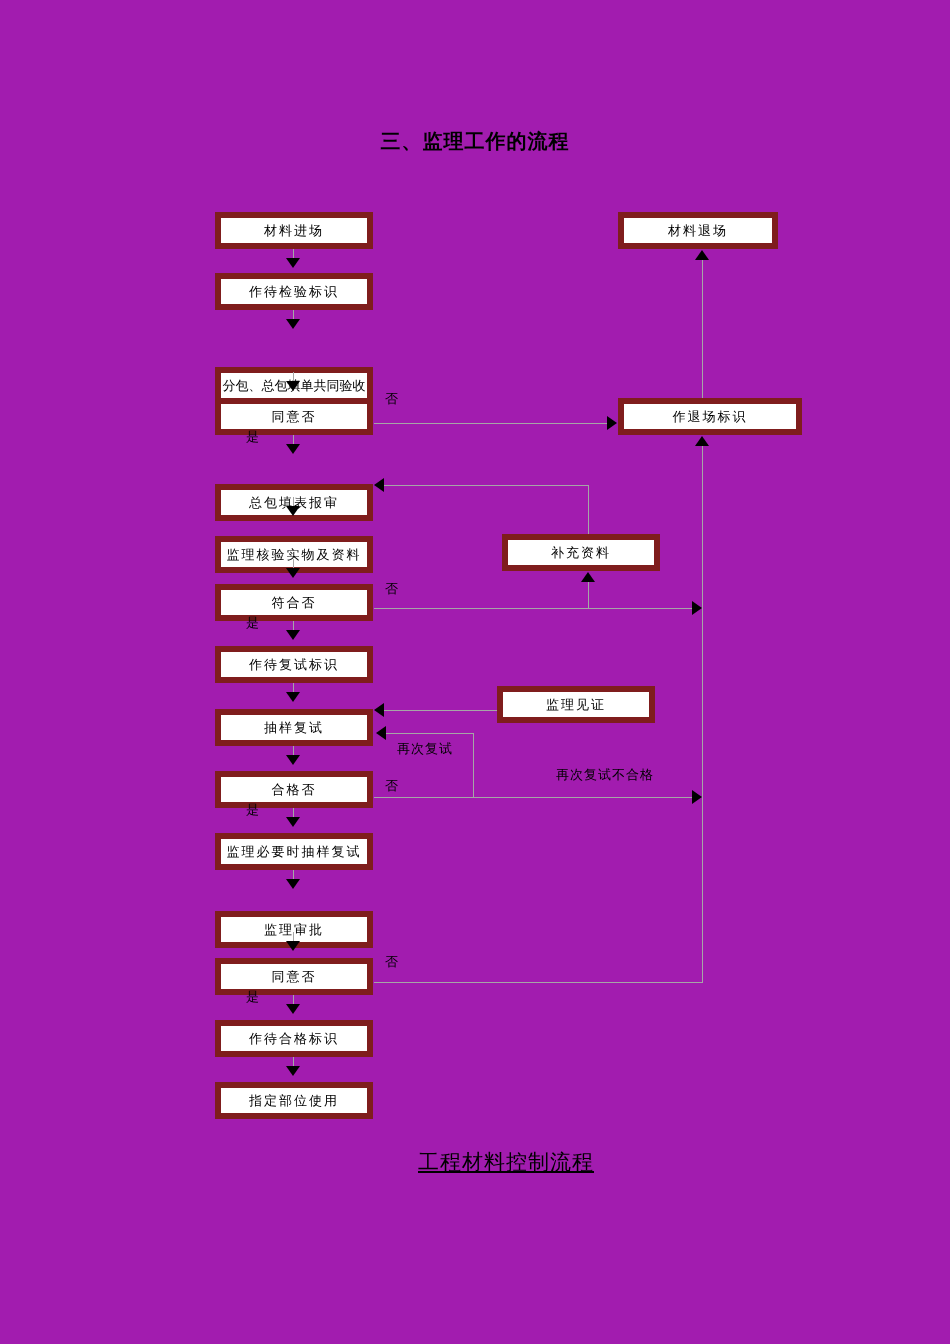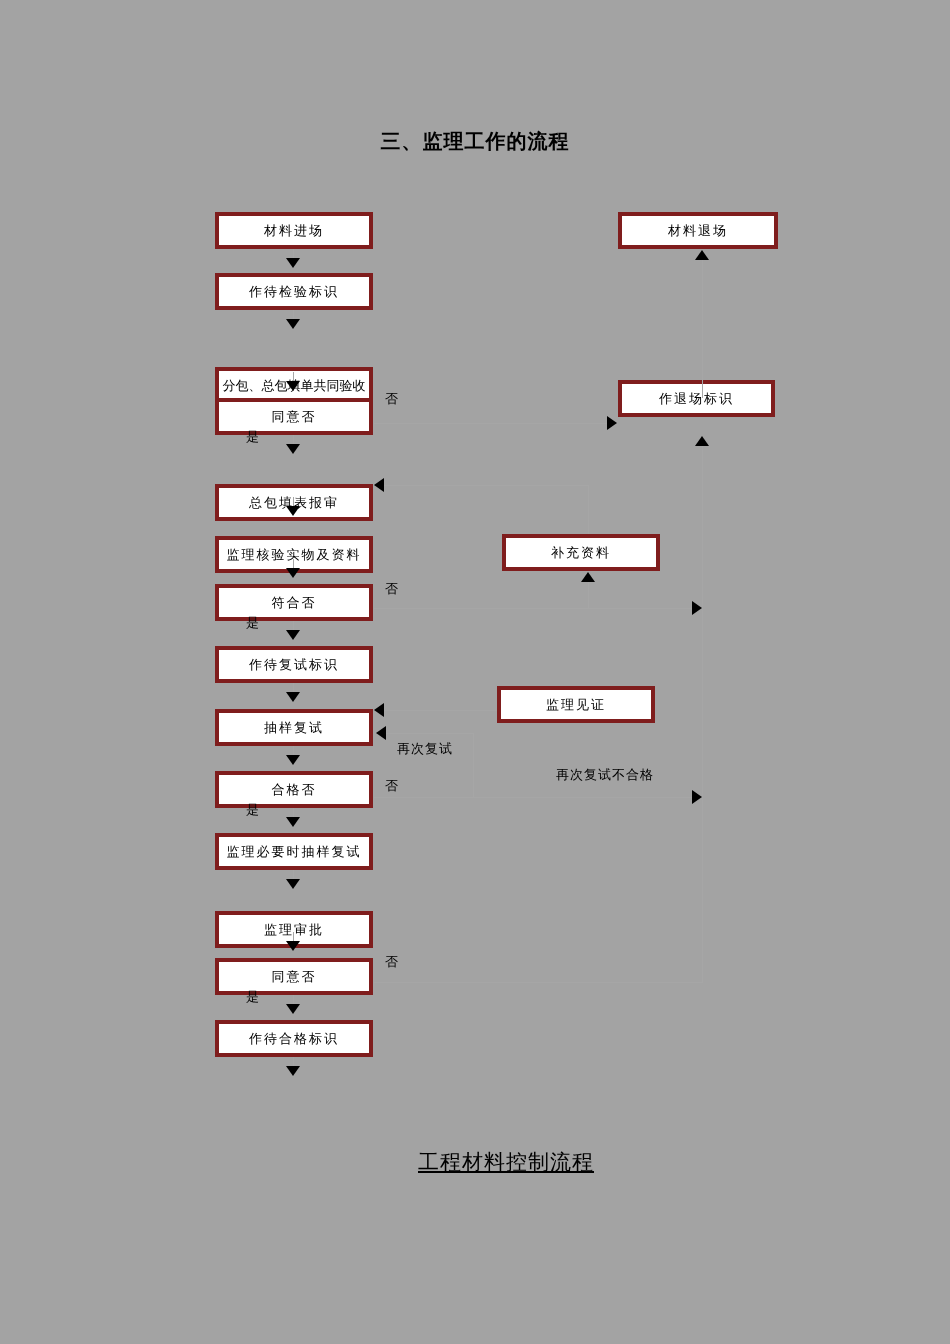--- a/index.html
+++ b/index.html
@@ -1,22 +1,22 @@
 <!DOCTYPE html>
 <html><head>
 <meta charset="utf-8">
 <style>
   html,body{margin:0;padding:0;background:#ffffff;}
   body{width:950px;height:1344px;font-family:"Liberation Serif","DejaVu Serif",serif;color:#000;}
-  .page{position:relative;width:950px;height:1344px;background:#a3a3a3;overflow:hidden;text-decoration:underline;}
+  .page{position:relative;width:950px;height:1344px;background:#a21caf;overflow:hidden;text-decoration:underline;}
   .title{position:absolute;top:128px;left:0;width:100%;text-align:center;
          font-size:20px;font-weight:bold;letter-spacing:1px;}
   .caption{position:absolute;top:1148px;left:418px;font-size:21px;
            text-decoration:underline;letter-spacing:1px;text-align:right;}
-  .node{position:absolute;width:158px;height:37px;border:4px solid #7f1d1d;background:#fff;
+  .node{position:absolute;width:158px;height:37px;border:6px solid #7f1d1d;background:#fff;
         display:flex;align-items:center;justify-content:center;
         font-size:13px;letter-spacing:2px;white-space:nowrap;box-sizing:border-box;}
   .node.tight{letter-spacing:0;margin-top:32px;}
   .lbl{position:absolute;font-size:13px;letter-spacing:1px;white-space:nowrap;}
   .hline{position:absolute;height:1px;background:#a6a6a6;}
   .vline{position:absolute;width:1px;background:#a6a6a6;}
   .arr{position:absolute;width:0;height:0;}
   .arr-d{border-left:7px solid transparent;border-right:7px solid transparent;border-top:10px solid #000;}
   .arr-u{border-left:7px solid transparent;border-right:7px solid transparent;border-bottom:10px solid #000;}
   .arr-r{border-top:7px solid transparent;border-bottom:7px solid transparent;border-left:10px solid #000;}
@@ -36,23 +36,24 @@
   <div class="node" style="left:215px;top:484px">总包填表报审</div>
   <div class="node" style="left:215px;top:536px">监理核验实物及资料</div>
   <div class="node" style="left:215px;top:584px">符合否</div>
   <div class="node" style="left:215px;top:646px">作待复试标识</div>
   <div class="node" style="left:215px;top:709px">抽样复试</div>
   <div class="node" style="left:215px;top:771px">合格否</div>
   <div class="node" style="left:215px;top:833px">监理必要时抽样复试</div>
   <div class="node" style="left:215px;top:911px">监理审批</div>
   <div class="node" style="left:215px;top:958px">同意否</div>
   <div class="node" style="left:215px;top:1020px">作待合格标识</div>
+  <div class="node" style="left:215px;top:1082px">指定部位使用</div>
 
   <div class="node" style="left:618px;top:212px;width:160px">材料退场</div>
-  <div class="node" style="left:618px;top:380px;width:157px">作退场标识</div>
+  <div class="node" style="left:618px;top:398px;width:184px">作退场标识</div>
   <div class="node" style="left:502px;top:534px">补充资料</div>
   <div class="node" style="left:497px;top:686px">监理见证</div>
 
   <div class="vline" style="left:293px;top:249px;height:14px"></div>
   <div class="vline" style="left:293px;top:310px;height:14px"></div>
   <div class="vline" style="left:293px;top:372px;height:14px"></div>
   <div class="vline" style="left:293px;top:435px;height:14px"></div>
   <div class="vline" style="left:293px;top:497px;height:14px"></div>
   <div class="vline" style="left:293px;top:559px;height:14px"></div>
   <div class="vline" style="left:293px;top:621px;height:14px"></div>

